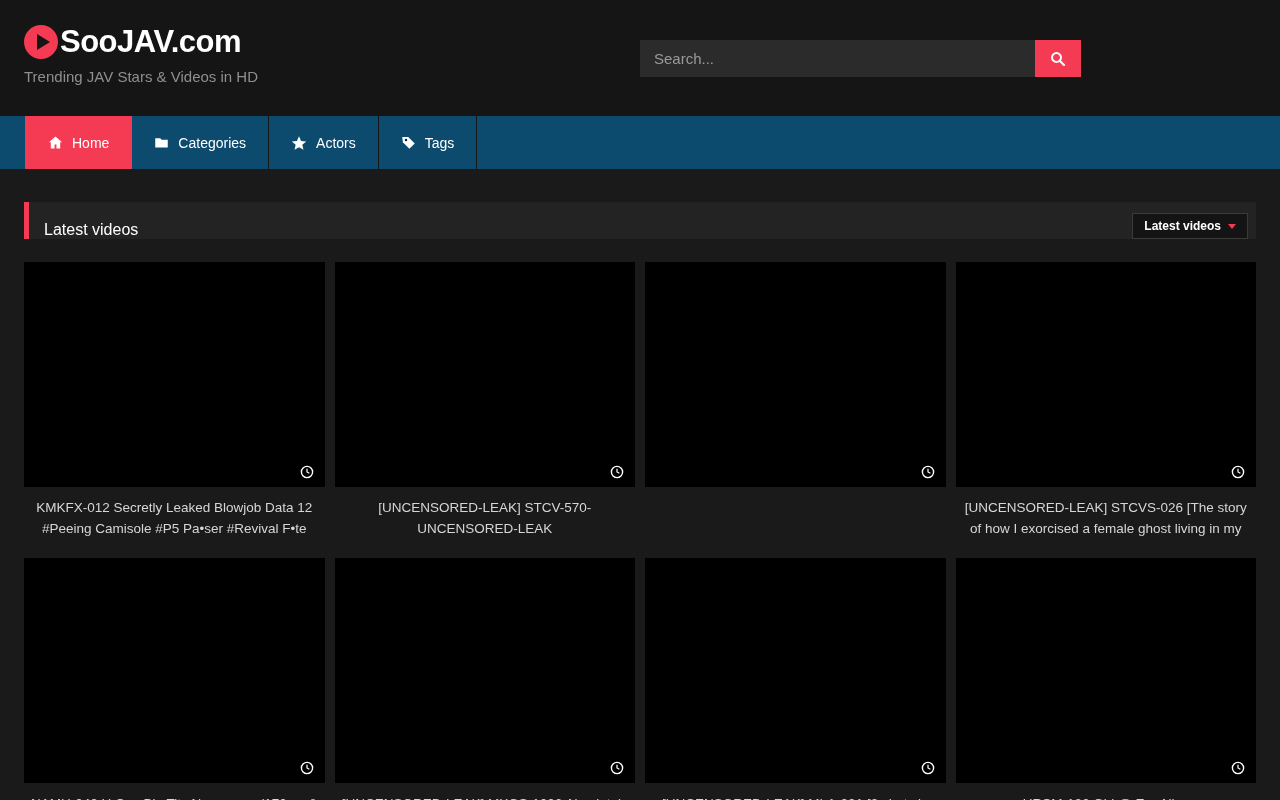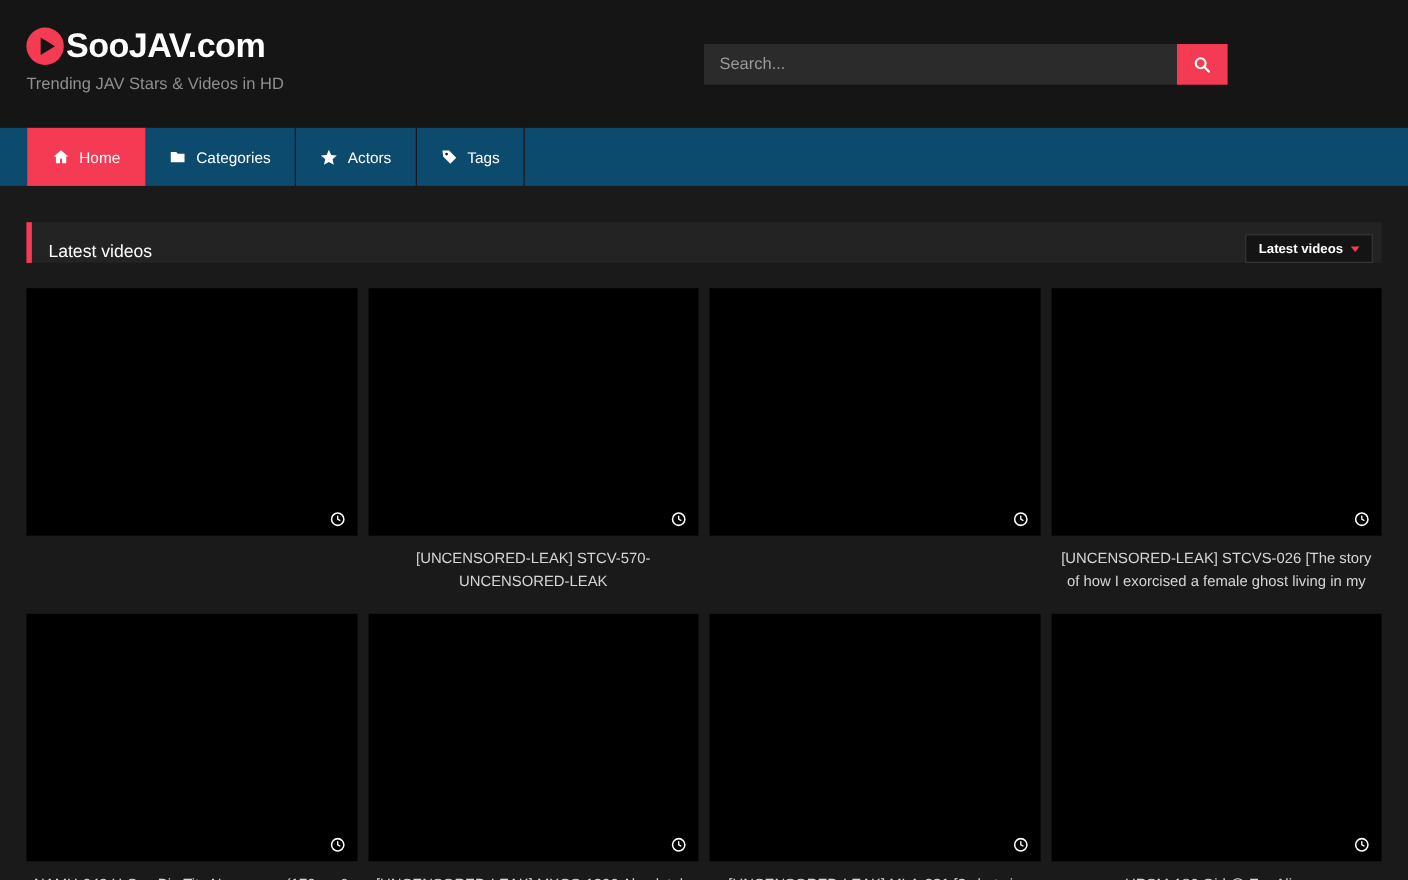--- a/index.html
+++ b/index.html
@@ -28,21 +28,21 @@
     border-top:8px solid transparent;
     border-bottom:8px solid transparent;
   }
   .logo-text { font-size:31px; font-weight:bold; color:#fff; letter-spacing:-0.5px; }
   .tagline { margin-top:8px; font-size:15px; color:#8f8f8f; }
   .search-form {
     position:absolute; left:640px; top:40px;
     display:flex; height:37px;
   }
   .search-input {
-    width:430px; height:37px;
+    width:395px; height:37px;
     background:#2b2b2b; border:none; outline:none;
     color:#cfcfcf; font-size:15px; padding:0 14px;
     font-family:"Liberation Sans","DejaVu Sans",sans-serif;
   }
   .search-input::placeholder { color:#9a9a9a; }
   .search-btn {
     width:46px; height:37px; border:none; cursor:pointer;
     background:var(--accent);
     display:flex; align-items:center; justify-content:center;
   }
@@ -177,20 +177,21 @@
   <div class="video-grid">
   <div class="video-card">
     <a class="video-thumb">
       <span class="thumb-clock">
         <svg width="14" height="14" viewBox="0 0 16 16">
           <circle cx="8" cy="8" r="6.4" fill="rgba(0,0,0,0.35)" stroke="#fff" stroke-width="1.6"></circle>
           <path d="M8 4.8V8l2.2 1.2" fill="none" stroke="#fff" stroke-width="1.4" stroke-linecap="round"></path>
         </svg>
       </span>
     </a>
+    <div class="video-title">KMKFX-012 Secretly Leaked Blowjob Data 12 #Peeing Camisole #P5 Pa•ser #Revival F•te</div>
   </div>
 
   <div class="video-card">
     <a class="video-thumb">
       <span class="thumb-clock">
         <svg width="14" height="14" viewBox="0 0 16 16">
           <circle cx="8" cy="8" r="6.4" fill="rgba(0,0,0,0.35)" stroke="#fff" stroke-width="1.6"></circle>
           <path d="M8 4.8V8l2.2 1.2" fill="none" stroke="#fff" stroke-width="1.4" stroke-linecap="round"></path>
         </svg>
       </span>

